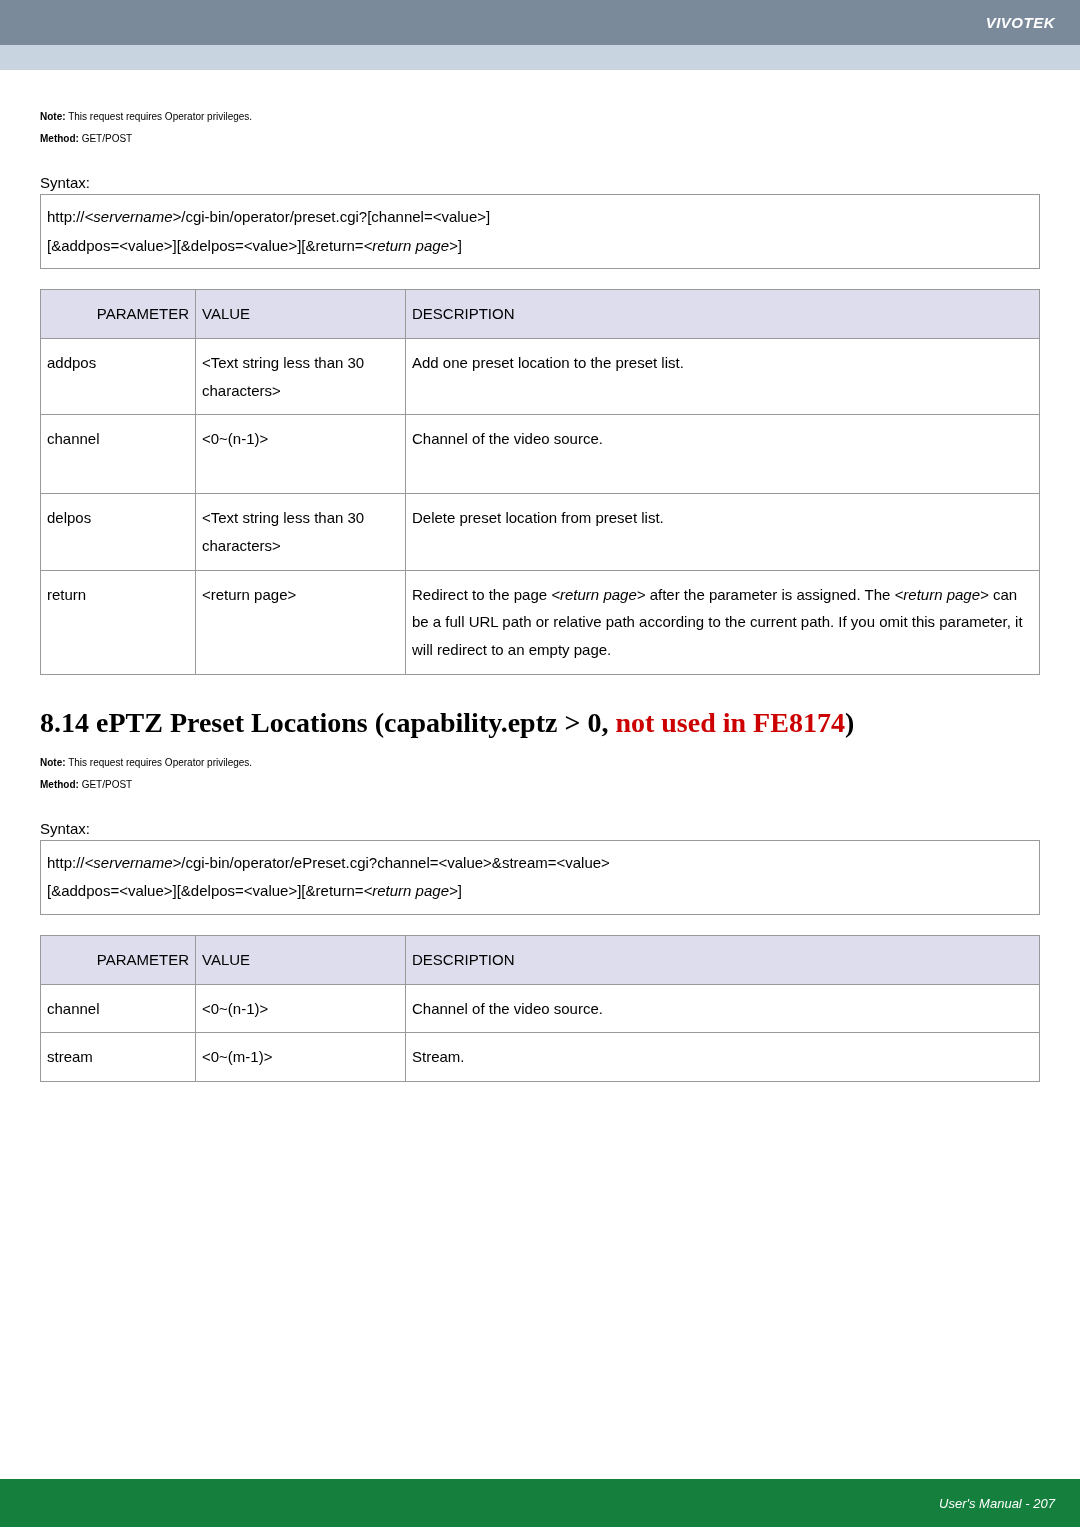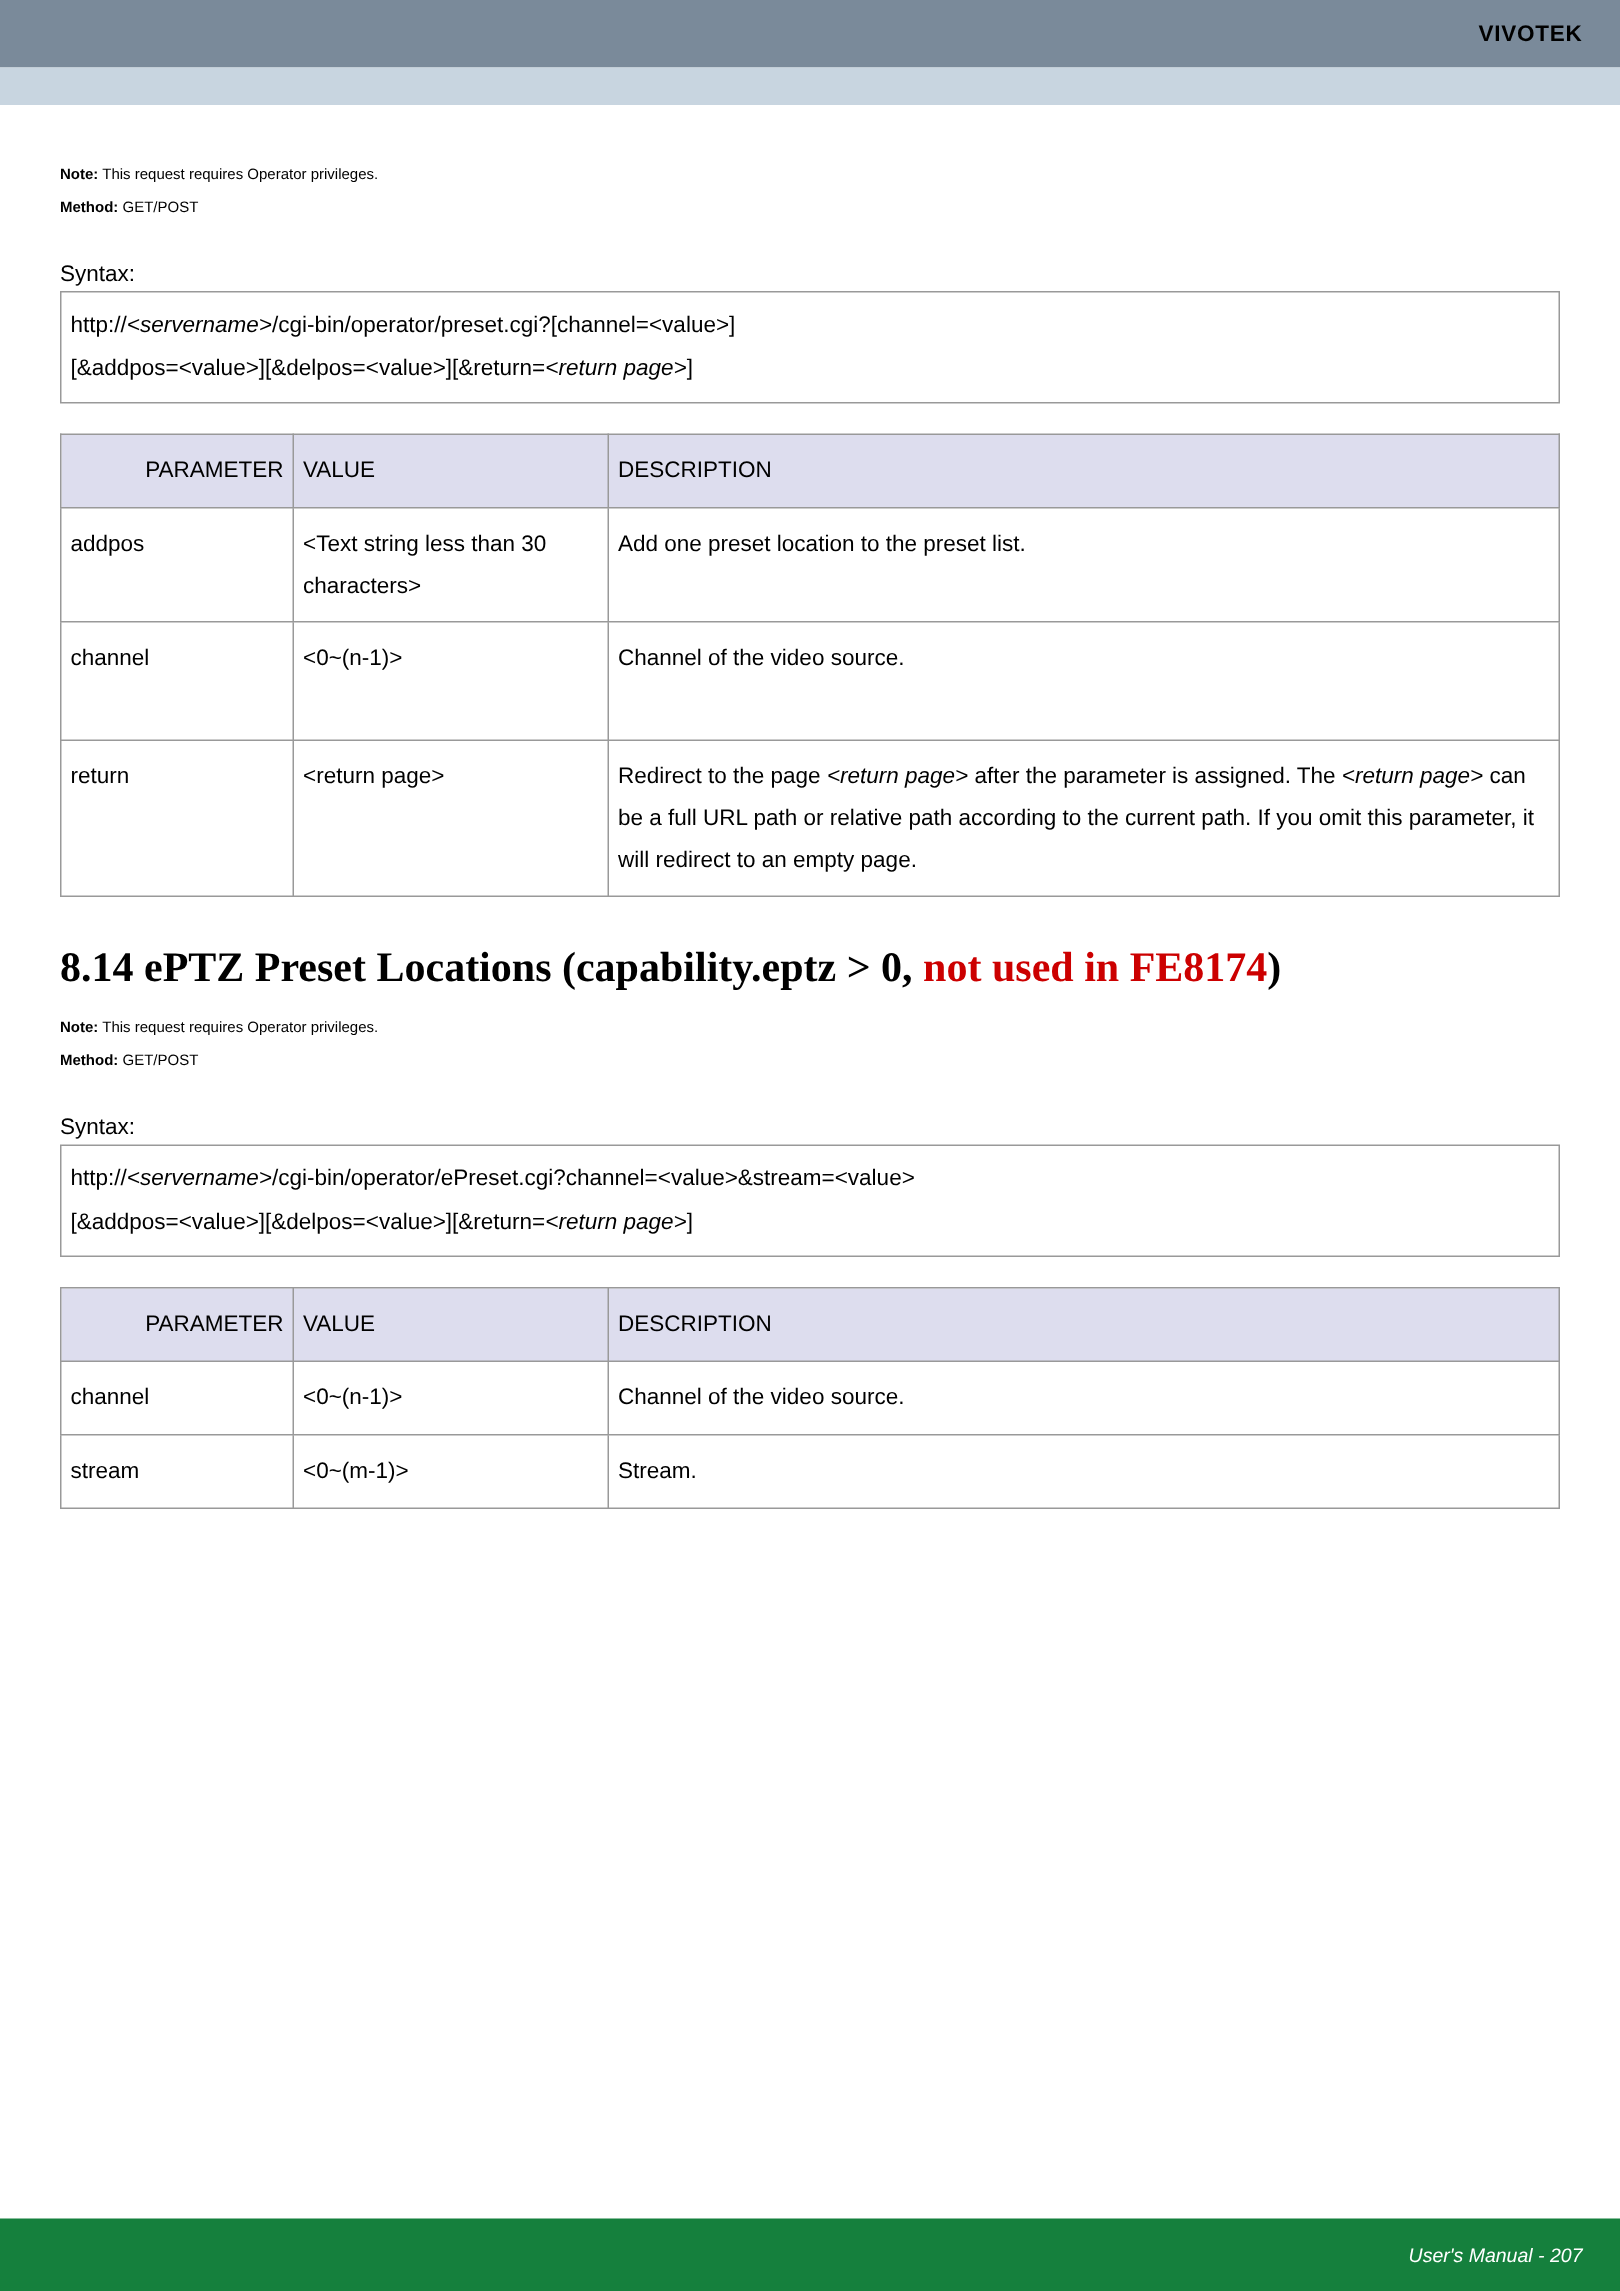--- a/index.html
+++ b/index.html
@@ -13,22 +13,23 @@
 }
 .header-band {
   background: #7a8a9a;
   height: 45px;
   display: flex;
   justify-content: flex-end;
   align-items: center;
   padding-right: 25px;
 }
 .brand {
-  color: #000000;
+  color: #ffffff;
   font-weight: bold;
+  font-style: italic;
   font-size: 15px;
   letter-spacing: 0.5px;
 }
 .underband {
   background: #c8d5e0;
   height: 25px;
 }
 .content {
   padding: 40px 40px 0 40px;
 }
@@ -133,20 +134,25 @@
         <td>addpos</td>
         <td>&lt;Text string less than 30 characters&gt;</td>
         <td>Add one preset location to the preset list.</td>
       </tr>
       <tr>
         <td>channel</td>
         <td>&lt;0~(n-1)&gt;</td>
         <td style="padding-bottom:40px">Channel of the video source.</td>
       </tr>
       <tr>
+        <td>delpos</td>
+        <td>&lt;Text string less than 30 characters&gt;</td>
+        <td>Delete preset location from preset list.</td>
+      </tr>
+      <tr>
         <td>return</td>
         <td>&lt;return page&gt;</td>
         <td>
           <span>Redirect to the page </span><span class="italic">&lt;return page&gt;</span><span> after the parameter is assigned. The </span><span class="italic">&lt;return page&gt;</span><span> can be a full URL path or relative path according to the current path. If you omit this parameter, it will redirect to an empty page.</span>
         </td>
       </tr>
     </tbody>
   </table>
 
   <h2>

